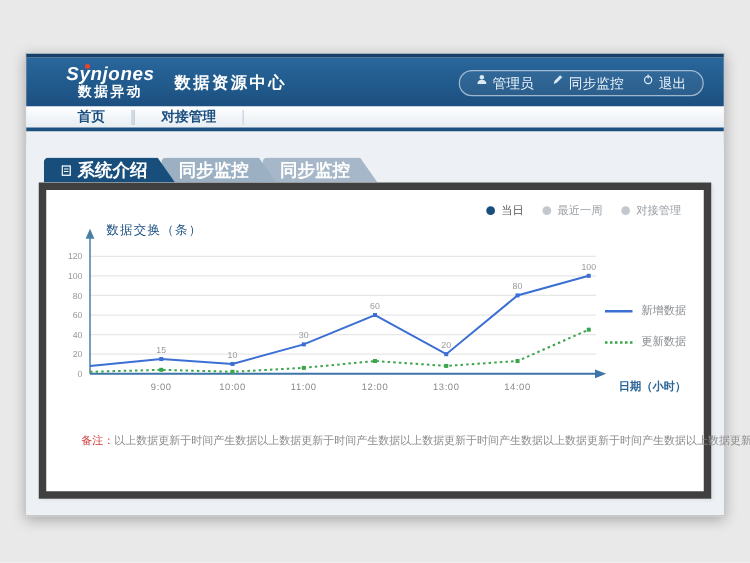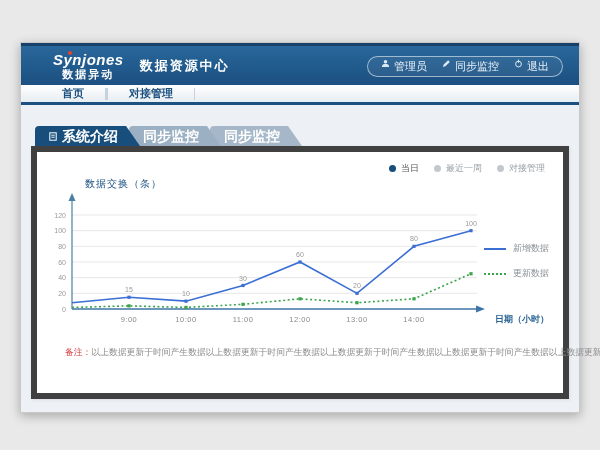--- a/index.html
+++ b/index.html
@@ -37,21 +37,21 @@
   .panel{position:absolute;left:10px;right:10px;top:30px;bottom:13px;background:#fff;
     border:6px solid #404040;box-shadow:1px 1px 3px rgba(0,0,0,.08)}
   
   .radios{position:absolute;top:10px;right:18px;display:flex;gap:15px;align-items:center}
   .radio{display:flex;align-items:center;gap:5px;font-size:9px;color:#9aa0a6;cursor:pointer}
   .radio .dot{width:7px;height:7px;border-radius:50%;background:#c2c8cd}
   .radio.selected .dot{background:#174e7c}
   .radio.selected{color:#555}
   
   .ylabel{position:absolute;left:48px;top:25px;font-size:10px;font-weight:normal;color:#1c5080;letter-spacing:1px}
-  .chart-wrap{position:absolute;left:0;top:38px;width:520px;height:150px}
+  .chart-wrap{position:absolute;left:0;top:28px;width:520px;height:150px}
   svg text{font-family:"Liberation Sans","DejaVu Sans",sans-serif}
   .legend{position:absolute;right:14px;top:90px}
   .legend-item{display:flex;align-items:center;gap:7px;margin-bottom:12px;font-size:9px;color:#8a8f94;white-space:nowrap}
   .swatch{width:22px;height:0;flex:0 0 auto}
   .swatch.s0{border-top:2px solid #3b6fd4}
   .swatch.s1{border-top:2px dotted #3aa54a}
   
   .note{position:absolute;left:28px;bottom:34px;font-size:8.8px;color:#8c8c8c;white-space:nowrap;letter-spacing:0}
   .note .prefix{color:#d03a3a}
 </style>

